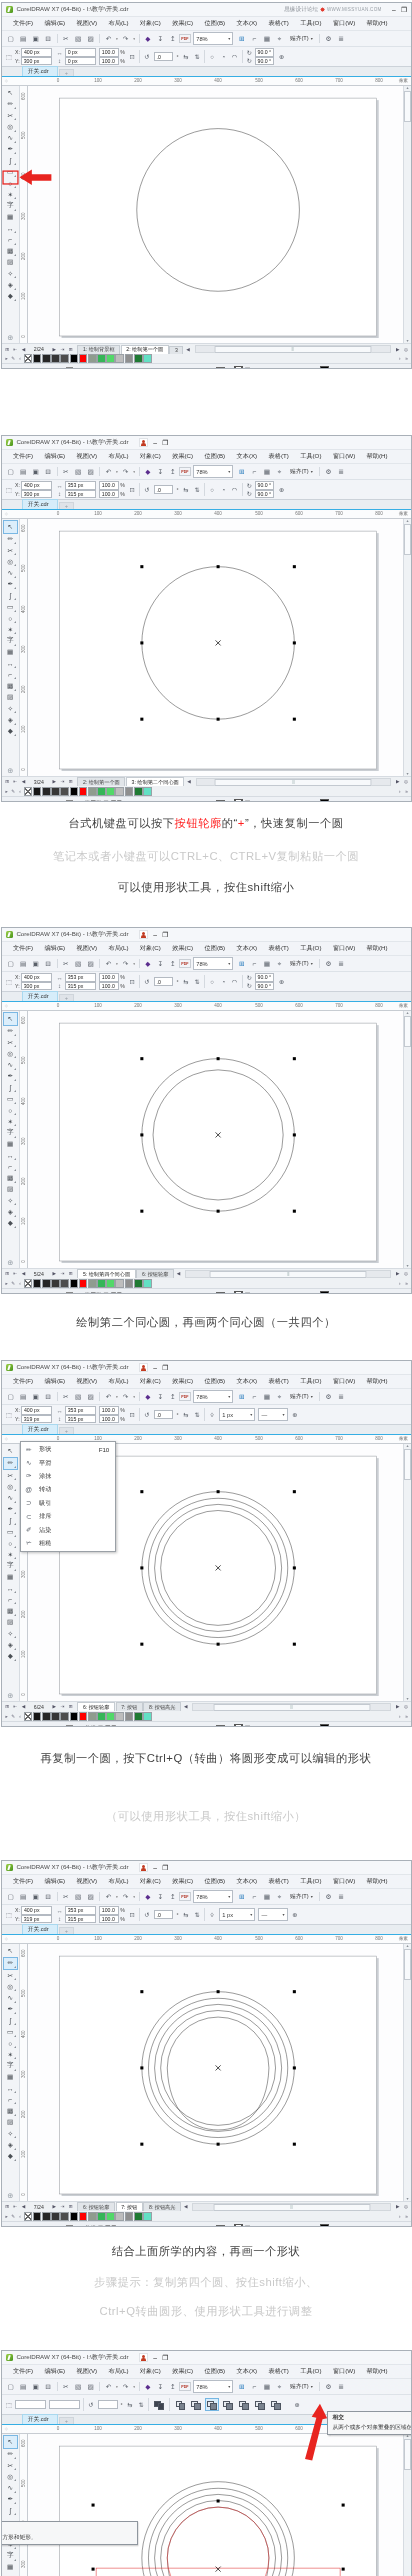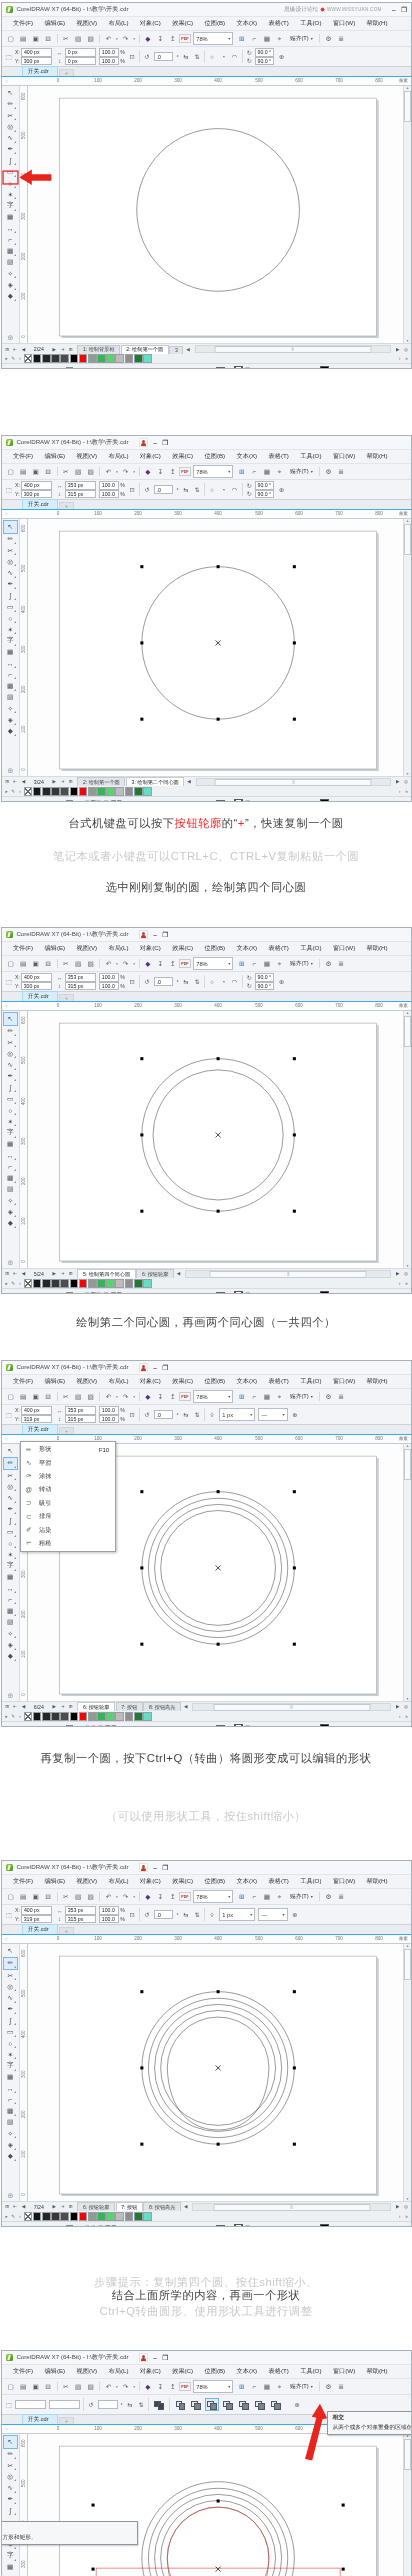--- a/index.html
+++ b/index.html
@@ -111,25 +111,25 @@
   .flyitem .sc{margin-left:auto;color:#333;}
   .tip{position:absolute;background:#f6f7f8;border:0.5px solid #8f969e;box-shadow:0.5px 1px 1.5px rgba(0,0,0,.25);font-size:5.7px;color:#333;padding:2.1px 4.6px;z-index:70;white-space:nowrap;}
   .tip b{display:block;margin-bottom:1.5px;font-weight:bold;}
 </style>
 </head>
 <body>
 
 <div id="root">
     <div class="caption" style="top: 816px;"><span class="dark">台式机键盘可以按下</span><span class="red">按钮轮廓</span><span class="dark">的“</span><span class="red">+</span><span class="dark">”，快速复制一个圆</span></div>
     <div class="caption" style="top: 849px;"><span class="gray">笔记本或者小键盘可以CTRL+C、CTRL+V复制粘贴一个圆</span></div>
-    <div class="caption" style="top: 880px;"><span class="dark">选中刚刚复制的圆，绘制第四个同心圆</span></div>
+    <div class="caption" style="top: 880px;"><span class="dark">可以使用形状工具，按住shift缩小</span></div>
     <div class="caption" style="top: 1315px;"><span class="dark">绘制第二个同心圆，再画两个同心圆（一共四个）</span></div>
     <div class="caption" style="top: 1751px;"><span class="dark">再复制一个圆，按下Ctrl+Q（转曲）将圆形变成可以编辑的形状</span></div>
     <div class="caption" style="top: 1809px;"><span class="gray">（可以使用形状工具，按住shift缩小）</span></div>
-    <div class="caption" style="top: 2244px; margin-top: 44px;"><span class="dark">结合上面所学的内容，再画一个形状</span></div>
+    <div class="caption" style="top: 2244px;"><span class="dark">结合上面所学的内容，再画一个形状</span></div>
     <div class="caption" style="top: 2275px;"><span class="gray">步骤提示：复制第四个圆、按住shift缩小、</span></div>
     <div class="caption" style="top: 2304px;"><span class="gray">Ctrl+Q转曲圆形、使用形状工具进行调整</span></div>
     <section class="win" style="top: 2.1px;">
     <div class="titlebar">
       <span class="appicon"></span>
       <span class="title">CorelDRAW X7 (64-Bit) - I:\教学\开关.cdr</span>
       <span class="wm">
         <span>思缘设计论坛</span>
         <span class="drop">✸</span>
         <span class="url">WWW.MISSYUAN.COM</span>

